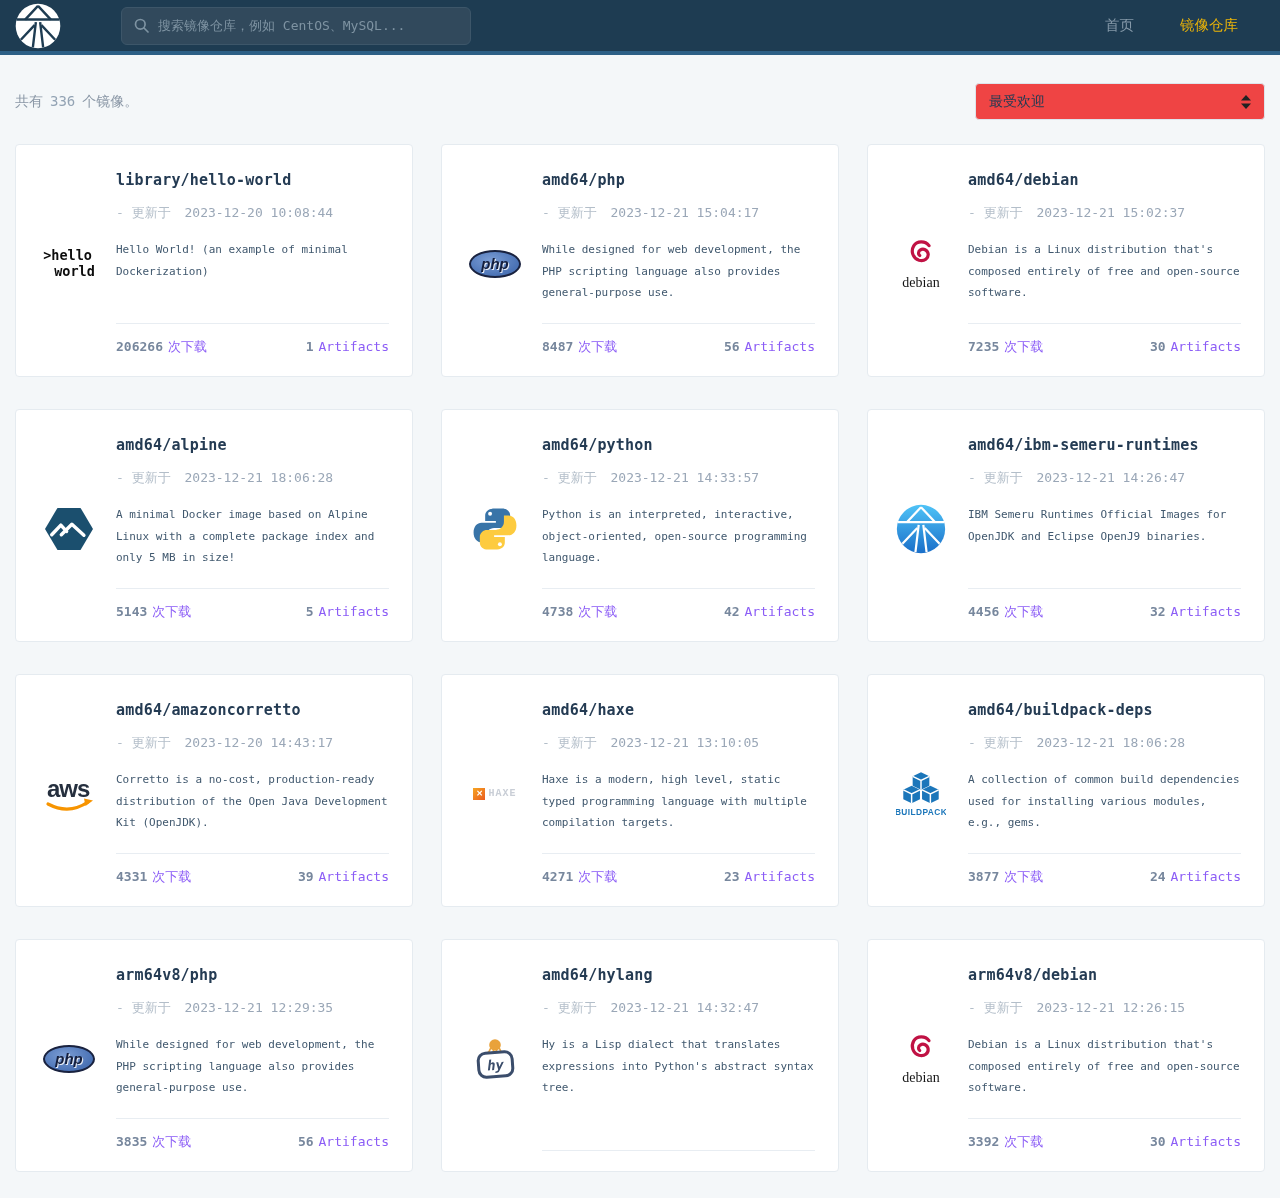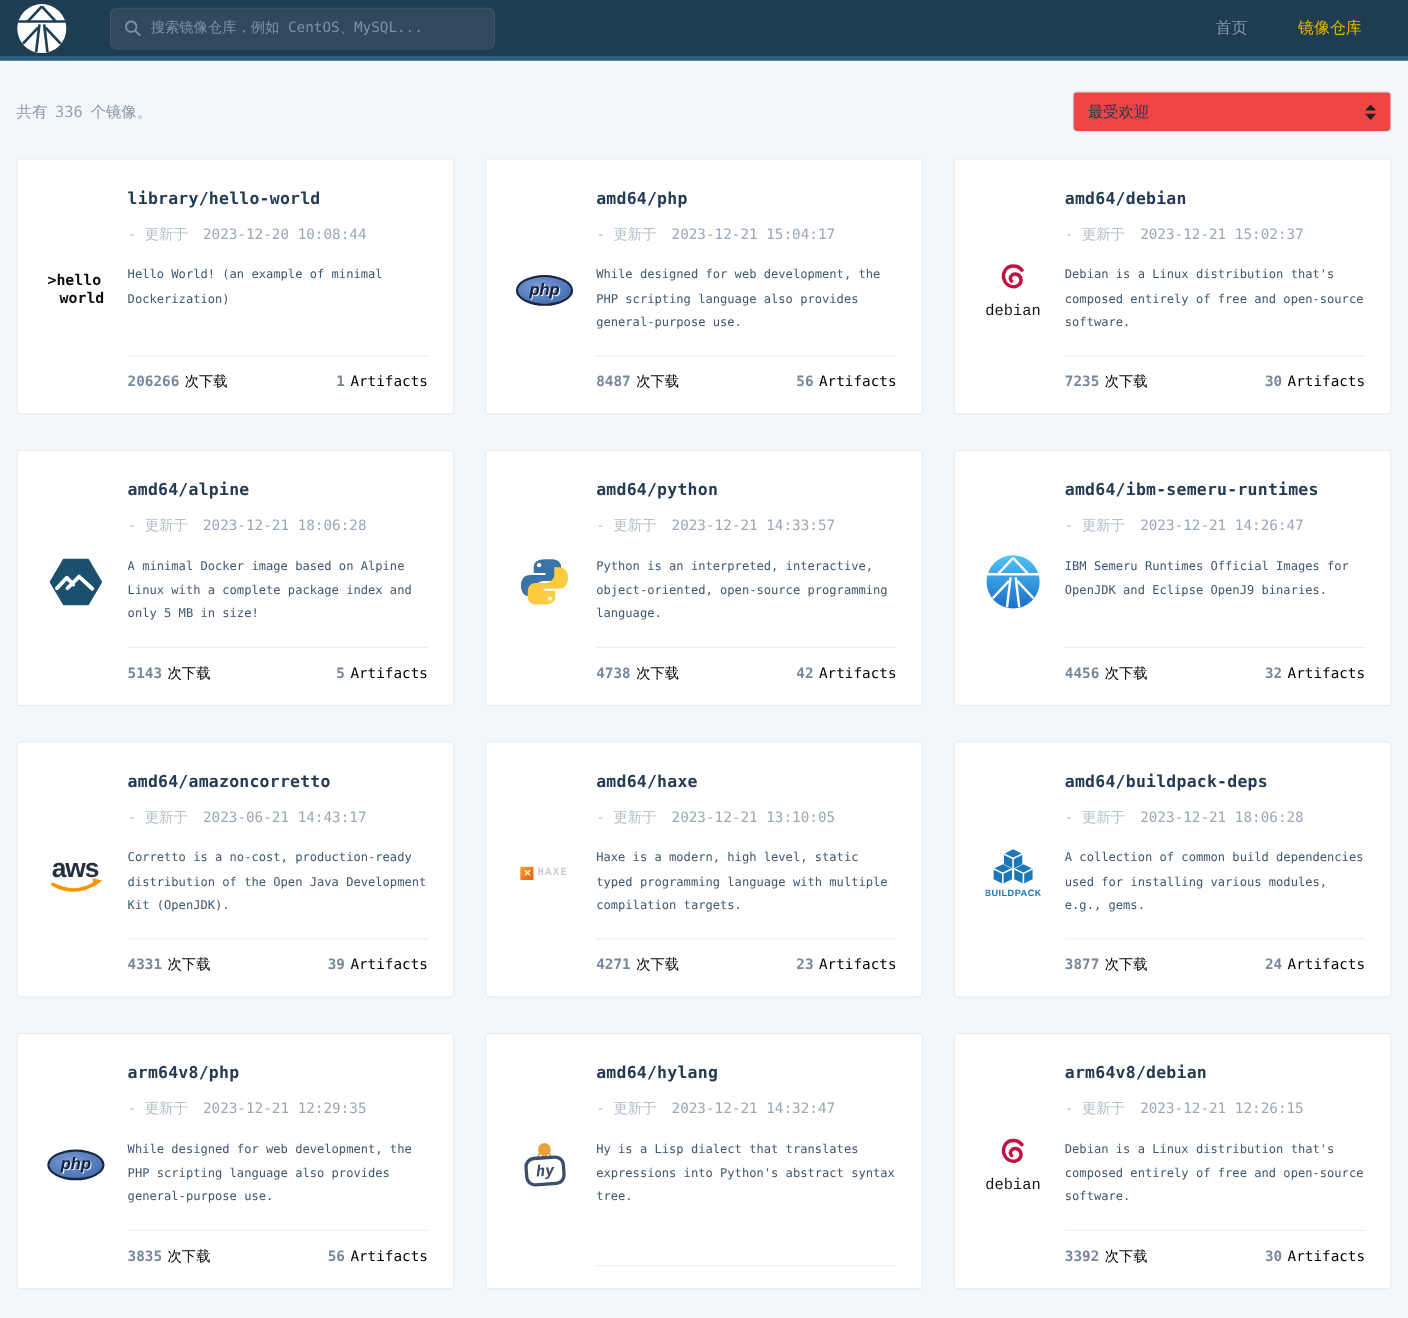--- a/index.html
+++ b/index.html
@@ -11,20 +11,21 @@
   }
 
   
   .navbar {
     height:55px;
     background:#1e3c52;
     border-bottom:4px solid #2d6086;
     display:flex;
     align-items:center;
     padding:0 14px;
+    gap:21px;
   }
   .nav-logo { display:flex; align-items:center; cursor:pointer; }
   .searchbox {
     margin-left:38px;
     width:350px; height:38px;
     background:#31495c;
     border:1px solid #3d5669;
     border-radius:6px;
     display:flex; align-items:center;
     padding:0 12px; gap:9px;
@@ -84,36 +85,36 @@
   .card-meta { margin-top:15px; font-size:13px; color:#9aa7b7; white-space:nowrap; }
   .card-meta .meta-prefix { color:#b3bec9; margin-right:6px; }
   .card-desc { margin-top:17px; font-size:11px; line-height:21.5px; color:#40586e; }
   .card-divider { margin-top:auto; border-top:1px solid #e8edf2; }
   .card-stats {
     padding-top:14px;
     display:flex; justify-content:space-between; align-items:baseline;
     font-size:13px;
   }
   .stat-num { color:#77879d; font-weight:600; margin-right:5px; }
-  .stat-label { color:#000000; }
+  .stat-label { color:#8b5cf6; }
 
   
   .lg-hello { font-size:13.5px; font-weight:bold; color:#0d0d0d; line-height:1.15; font-style:normal; }
   .lg-hello .lw2 { padding-left:11px; display:block; }
   .lg-php {
     width:52px; height:28px; border-radius:50%;
     background:radial-gradient(ellipse at 40% 35%, #7b9dd4, #4a72b5 70%);
     border:2px solid #19223f;
     display:flex; align-items:center; justify-content:center;
     color:#141f3e; font-weight:bold; font-style:italic; font-size:15px;
     text-shadow:1px 1px 0 rgba(255,255,255,.85);
     font-family:"Liberation Sans",sans-serif;
   }
   .lg-debian { display:flex; flex-direction:column; align-items:center; }
-  .lg-debian .dword { font-family:Liberation Mono, monospace; font-size:14px; color:#161616; margin-top:7px; }
+  .lg-debian .dword { font-family:Liberation Serif, serif; font-size:14px; color:#161616; margin-top:7px; }
   .lg-haxe { display:flex; align-items:center; gap:3px; }
   .lg-haxe .hx {
     width:12px; height:12px;
     background:linear-gradient(135deg,#f6a522,#ea5b1f);
     color:#fff; font-size:8px; font-weight:bold;
     display:flex; align-items:center; justify-content:center;
     font-family:"Liberation Sans",sans-serif;
   }
   .lg-haxe .ht { color:#c9ced6; font-size:10px; font-weight:bold; letter-spacing:1px; font-family:Liberation Mono, monospace;text-align:center; }
   .lg-hylang { display:flex; flex-direction:column; align-items:center; }
@@ -343,21 +344,21 @@
       <div class="logo-col">
             <svg width="56" height="46" viewBox="0 0 56 46">
     <text x="6" y="26" font-family="Liberation Sans, sans-serif" font-size="24" font-weight="bold" fill="#252f3e" letter-spacing="-1">aws</text>
     <path d="M7 33 Q28 44 47 31" fill="none" stroke="#f79400" stroke-width="3.2" stroke-linecap="round"></path>
     <polygon points="43,27.5 52,29.5 44.5,35" fill="#f79400"></polygon>
   </svg>
           </div>
       <div class="text-col">
         <h3 class="card-title">amd64/amazoncorretto</h3>
         <div class="card-meta">
-          <span class="meta-prefix">- 更新于</span><span class="meta-date"> 2023-06-21 14:43:17</span>
+          <span class="meta-prefix">- 更新于</span><span class="meta-date"> 2023-12-20 14:43:17</span>
         </div>
         <p class="card-desc">Corretto is a no-cost, production-ready distribution of the Open Java Development Kit (OpenJDK).</p>
         <div class="card-divider"></div>
         <div class="card-stats">
           <div class="stat downloads">
             <span class="stat-num">4331</span><span class="stat-label">次下载</span>
           </div>
           <div class="stat artifacts">
             <span class="stat-num">39</span><span class="stat-label">Artifacts</span>
           </div>

